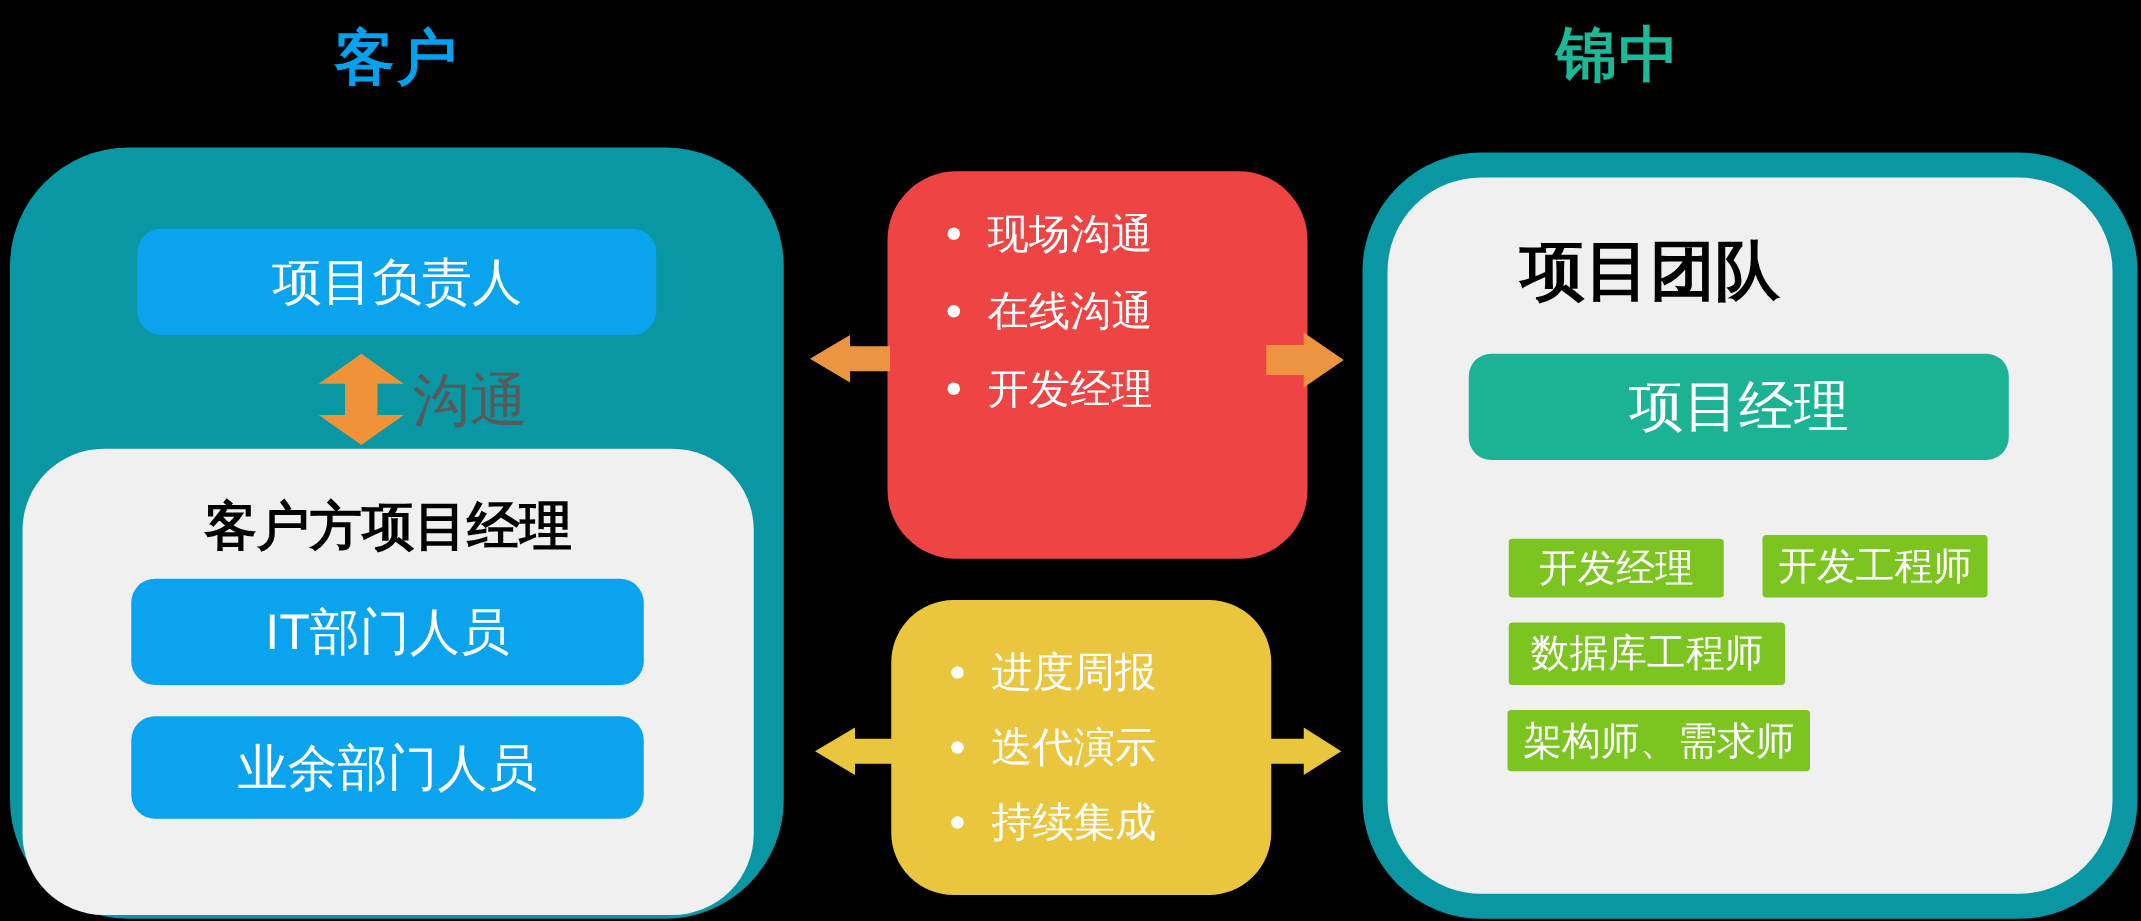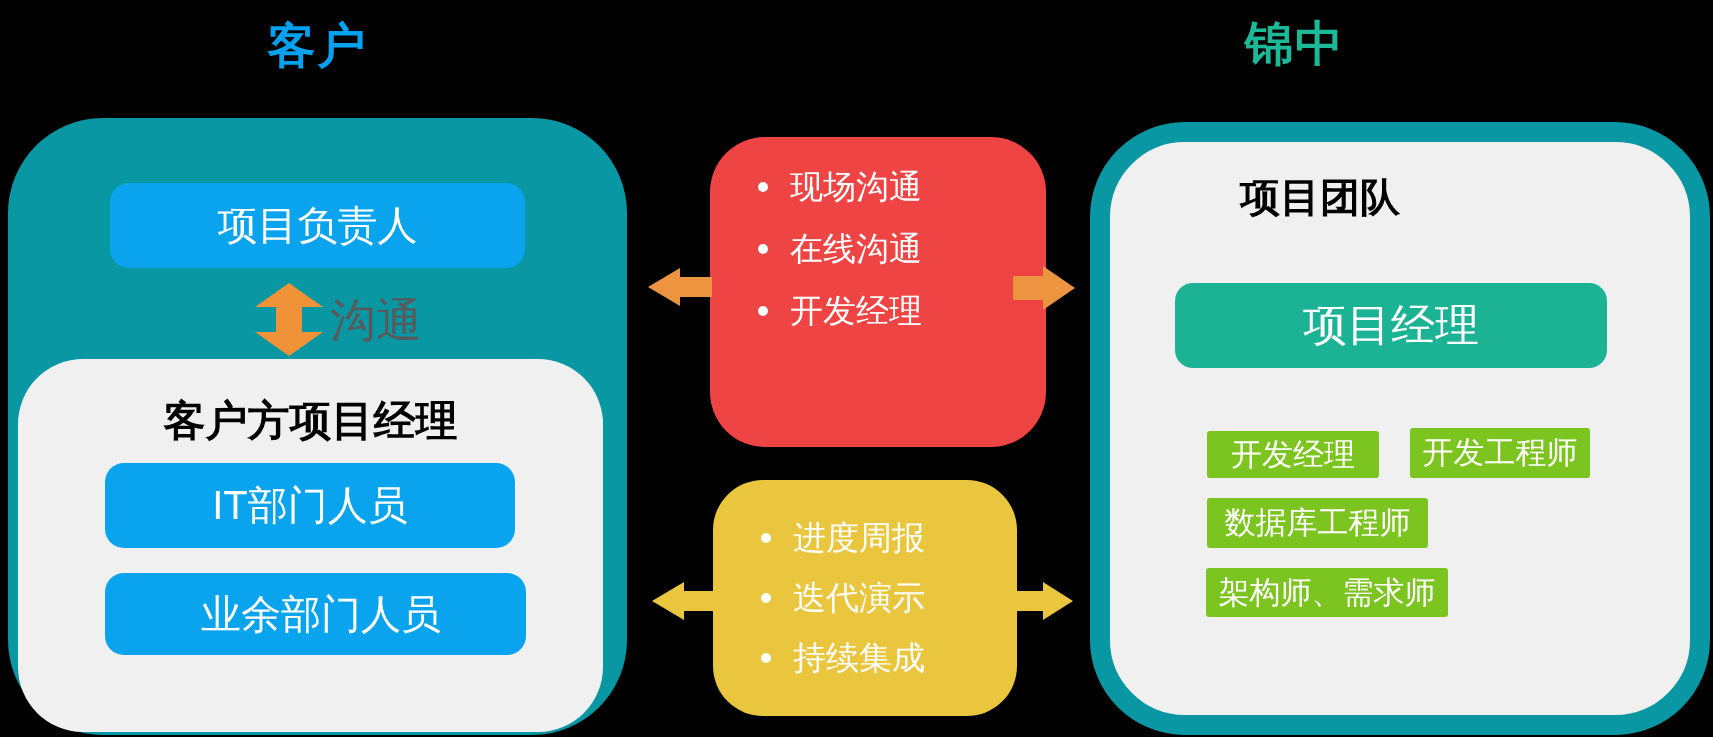--- a/index.html
+++ b/index.html
@@ -13,36 +13,36 @@
   .right-title{left:1235px;top:12px;width:120px;color:#1CB999;}
 
   
   .left-box{left:8px;top:118px;width:619px;height:617px;background:#0897A3;border-radius:95px;}
   .btn{display:flex;align-items:center;justify-content:center;color:#ffffff;}
   .blue{background:#0AA4EE;border-radius:19px;font-size:40px;}
   .top-btn{left:102px;top:65px;width:415px;height:85px;}
   .white-box{left:10px;top:241px;width:585px;height:373px;background:#F0F0F0;border-radius:65px;}
   .inner-title{left:0;top:34px;width:100%;text-align:center;color:#000;font-size:42px;font-weight:bold;}
   .it-btn{left:87px;top:104px;width:410px;height:85px;}
-  .biz-btn{left:87px;top:214px;width:410px;height:82px;padding-left:11px;}
+  .biz-btn{left:87px;top:214px;width:410px;height:82px;}
   .comm-label{left:322px;top:172px;font-size:46px;color:#595959;}
 
   
   .orange-box{left:710px;top:137px;width:336px;height:310px;background:#ef4444;border-radius:55px;padding-top:19px;box-sizing:border-box;}
   .yellow-box{left:713px;top:480px;width:304px;height:236px;background:#E9C63E;border-radius:50px;padding-top:28px;box-sizing:border-box;}
   .bullet-row{display:flex;align-items:center;padding-left:48px;}
   .orange-box .bullet-row{height:62px;}
   .yellow-box .bullet-row{height:60px;}
   .dot{width:10px;height:10px;border-radius:50%;background:#ffffff;margin-right:22px;flex-shrink:0;}
   .bullet-text{color:#ffffff;font-size:33px;white-space:nowrap;}
 
   
   .right-box{left:1090px;top:122px;width:620px;height:613px;background:#F0F0F0;
     border:20px solid #0897A3;border-radius:95px;box-sizing:border-box;}
-  .team-title{left:0;top:28px;width:420px;text-align:center;color:#000;font-size:40px;font-weight:bold;}
+  .team-title{left:0;top:40px;width:420px;text-align:center;color:#000;font-size:52px;font-weight:bold;}
   .emerald{background:#1BB394;border-radius:18px;font-size:44px;}
   .pm-btn{left:65px;top:141px;width:432px;height:85px;}
   .lime{background:#7CC41F;border-radius:3px;font-size:31px;}
   .r1c1{left:97px;top:289px;width:172px;height:47px;}
   .r1c2{left:300px;top:286px;width:180px;height:50px;}
   .r2c1{left:97px;top:356px;width:221px;height:50px;}
   .r2c2{left:337px;top:355px;width:181px;height:50px;}
   .r3c1{left:96px;top:426px;width:242px;height:49px;}
 
   .arrows{position:absolute;left:0;top:0;width:1713px;height:737px;pointer-events:none;}

